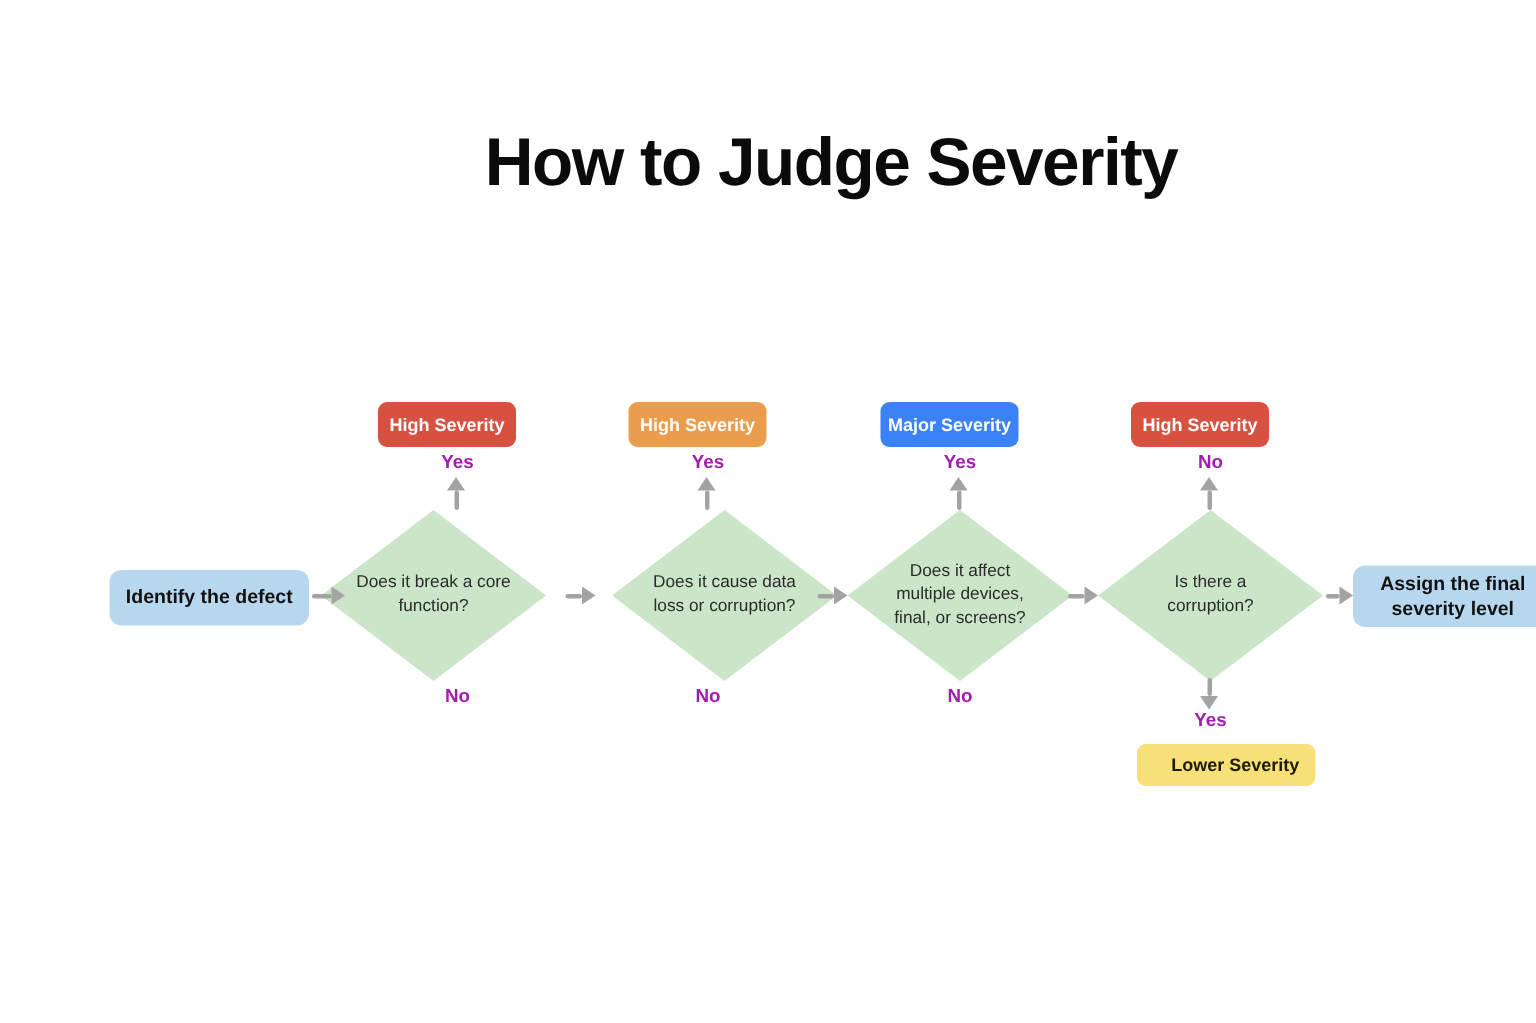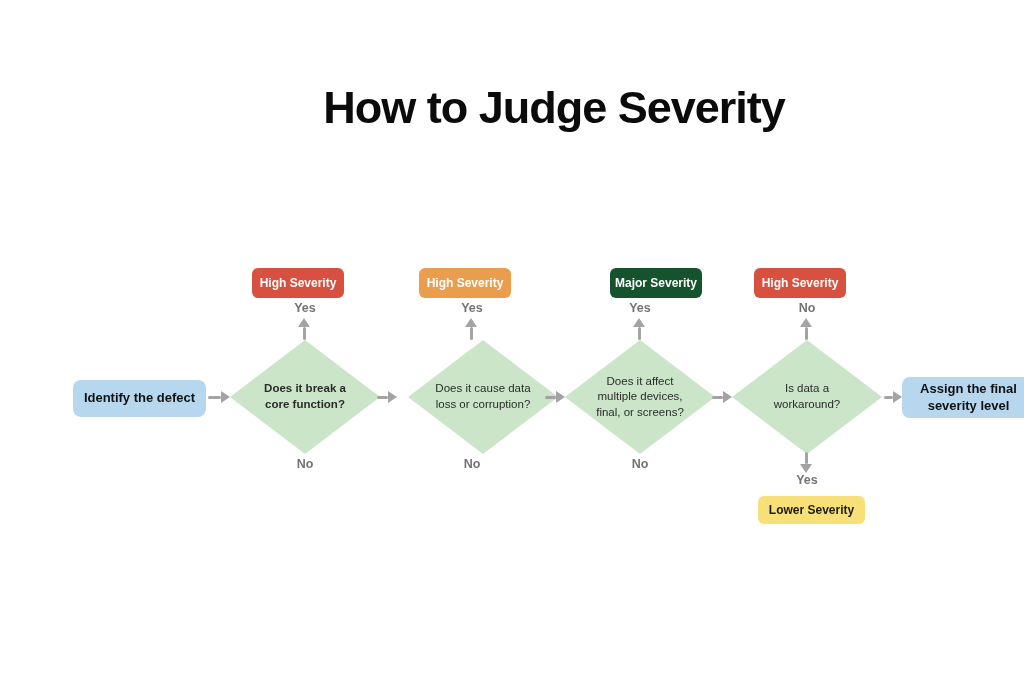--- a/index.html
+++ b/index.html
@@ -44,28 +44,28 @@
     width: 92px;
     height: 30px;
     border-radius: 6px;
     display: flex;
     align-items: center;
     justify-content: center;
     color: #ffffff;
     font-weight: bold;
     font-size: 12px;
   }
-  .severity-badge.yellow { color: #1d1a06; }
+  .severity-badge.yellow { color: #1d1a06; padding-left: 12px; }
   .branch-label {
     position: absolute;
     width: 60px;
     text-align: center;
     font-weight: bold;
     font-size: 12.5px;
-    color: #737373;
+    color: #a21caf;
   }
   .diamond {
     position: absolute;
     top: 340px;
     width: 150px;
     height: 114px;
     background: #cbe5c8;
     clip-path: polygon(50% 0, 100% 50%, 50% 100%, 0 50%);
     display: flex;
     align-items: center;
@@ -131,46 +131,46 @@
 
   <div class="title">How to Judge Severity</div>
 
   <div class="process-box start-node">
     <span>Identify the defect</span>
   </div>
 
   <div class="severity-badge" style="left: 210px; background-color: rgb(216, 80, 63);">High Severity</div>
   <div class="branch-label" style="left:233px; top:301px;">Yes</div>
   <div class="varrow up" style="left:261px; top:327px; height:13px;"></div>
-  <div class="diamond" style="left:188px;font-weight:bold;">
+  <div class="diamond" style="left:172px;">
     <span>Does it break a core function?</span>
   </div>
   <div class="branch-label" style="left:233px; top:457px;">No</div>
 
   <div class="severity-badge" style="left: 377px; background-color: rgb(235, 157, 78);">High Severity</div>
   <div class="branch-label" style="left:400px; top:301px;">Yes</div>
   <div class="varrow up" style="left:428px; top:327px; height:13px;"></div>
   <div class="diamond" style="left:366px;">
     <span>Does it cause data loss or corruption?</span>
   </div>
   <div class="branch-label" style="left:400px; top:457px;">No</div>
 
-  <div class="severity-badge" style="left: 568px; background-color: #14532d;">Major Severity</div>
+  <div class="severity-badge" style="left: 545px; background-color: #3b82f6;">Major Severity</div>
   <div class="branch-label" style="left:568px; top:301px;">Yes</div>
   <div class="varrow up" style="left:596px; top:327px; height:13px;"></div>
   <div class="diamond" style="left:523px;">
     <span>Does it affect multiple devices, final, or screens?</span>
   </div>
   <div class="branch-label" style="left:568px; top:457px;">No</div>
 
   <div class="severity-badge" style="left: 712px; background-color: rgb(216, 80, 63);">High Severity</div>
   <div class="branch-label" style="left:735px; top:301px;">No</div>
   <div class="varrow up" style="left:763px; top:327px; height:13px;"></div>
   <div class="diamond" style="left:690px;">
-    <span>Is data a workaround?</span>
+    <span>Is there a corruption?</span>
   </div>
   <div class="varrow down" style="left:763px; top:452px; height:12px;"></div>
   <div class="branch-label" style="left:735px; top:473px;">Yes</div>
   <div class="severity-badge yellow" style="left: 716px; top: 496px; width: 107px; height: 28px; background-color: rgb(247, 224, 120);">Lower Severity</div>
 
   <div class="process-box end-node">
     <span>Assign the final severity level</span>
   </div>
 
   <div class="harrow" style="left:166px; width:13px;"></div>

